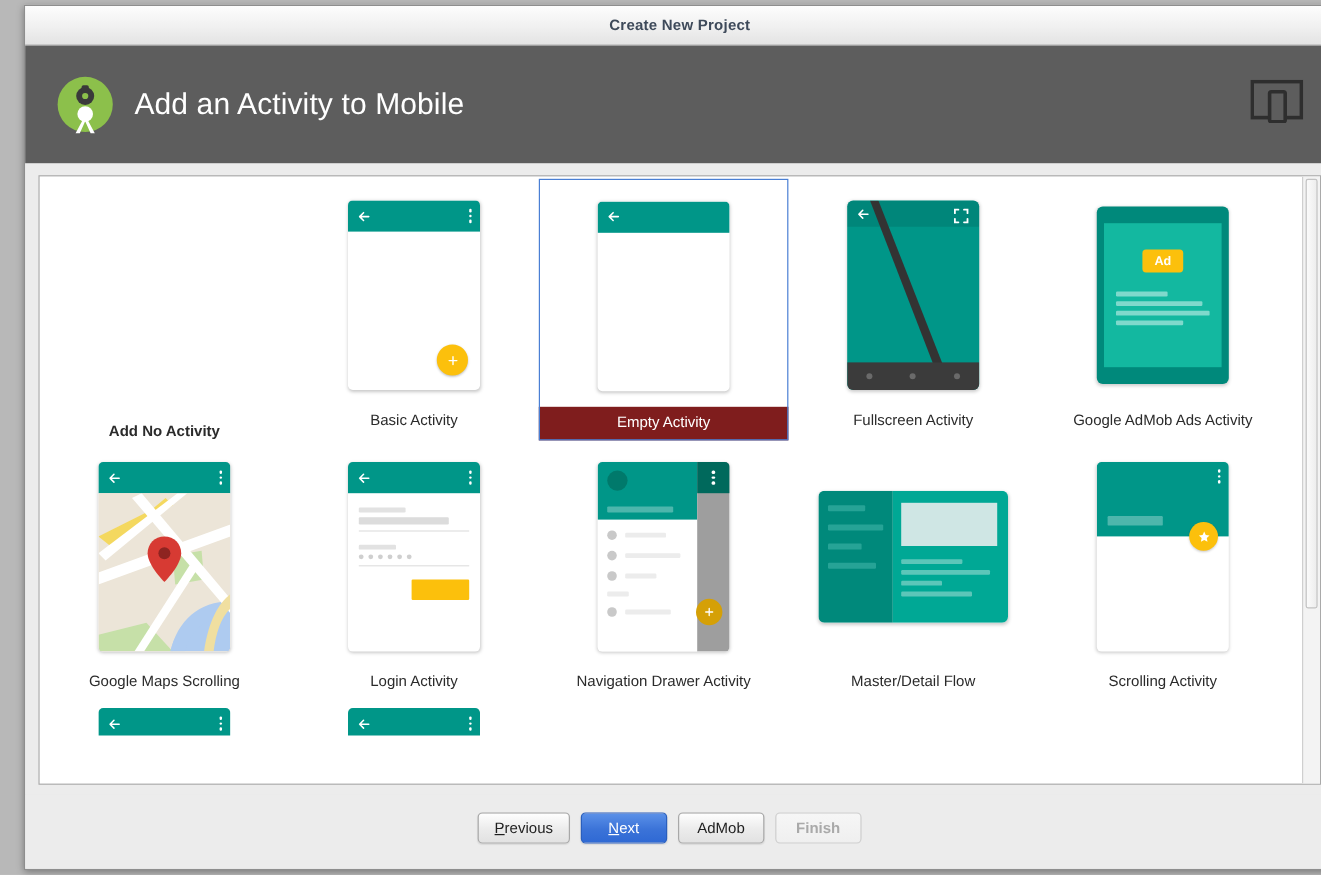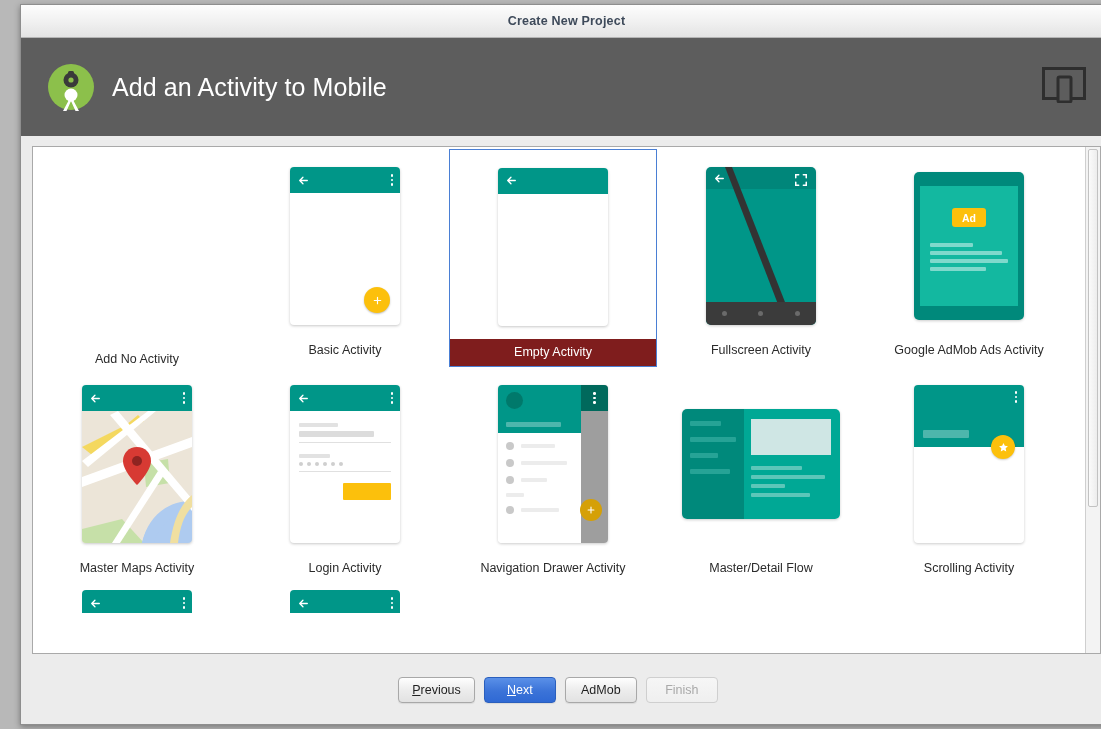--- a/index.html
+++ b/index.html
@@ -120,21 +120,21 @@
   .tile.selected .tile-label {
     background: #7f1d1d;
     color: #ffffff;
     padding: 6px 0 7px 0;
   }
   .tile.empty-art .tile-art { visibility: hidden; }
   .tile.text-only {
     justify-content: center;
   }
   .tile.text-only .tile-art { align-items: center; }
-  .tile.text-only .tile-label { padding-bottom: 0; }
+  .tile.text-only .tile-label { padding-bottom: 0; font-weight: bold; }
 
   
   .phone {
     width: 110px; height: 158px;
     background: #ffffff;
     border-radius: 4px;
     box-shadow: 0 1px 3px rgba(0,0,0,.22);
     overflow: hidden;
     position: relative;
   }
@@ -285,20 +285,21 @@
   .btn.primary {
     background: linear-gradient(to bottom, #5a90e8, #3b73d8 55%, #2f69d4);
     border: 1px solid #2a5fbd;
     color: #ffffff;
   }
   .btn.disabled {
     color: #a9a9a9;
     background: linear-gradient(to bottom, #f6f6f6, #efefef);
     border: 1px solid #cfcfcf;
     box-shadow: none;
+    font-weight: bold;
   }
   .btn u { text-decoration: underline; }
 </style>
 </head>
 <body>
 
 <div class="window">
 
   <div class="titlebar">
     <span class="titlebar-text">Create New Project</span>
@@ -438,21 +439,21 @@
                     <path d="M30 132 L76 60 L82 64 L38 132 Z" fill="#ffffff"></path>
                     <path d="M88 132 C92 106 100 92 110 84 L110 96 C102 104 98 116 96 132 Z" fill="#f0dfa0"></path>
                     <g>
                       <path d="M55 36 C47 36 41 42 41 50 C41 60 55 74 55 74 C55 74 69 60 69 50 C69 42 63 36 55 36 Z" fill="#d73a33"></path>
                       <circle cx="55" cy="50" r="5" fill="#8e2421"></circle>
                     </g>
                   </svg>
                 </div>
               </div>
             </div>
-            <div class="tile-label">Master Maps Activity</div>
+            <div class="tile-label">Google Maps Scrolling</div>
           </div>
 
           <div class="tile">
             <div class="tile-art">
               <div class="phone">
                 <div class="appbar">
                   <svg class="back-arrow" viewBox="0 0 24 24" fill="none" stroke="#fff" stroke-width="2.4" stroke-linecap="round" stroke-linejoin="round">
                       <path d="M19 12H5M11 6l-6 6 6 6"></path>
                     </svg>
                   <span class="dots">

